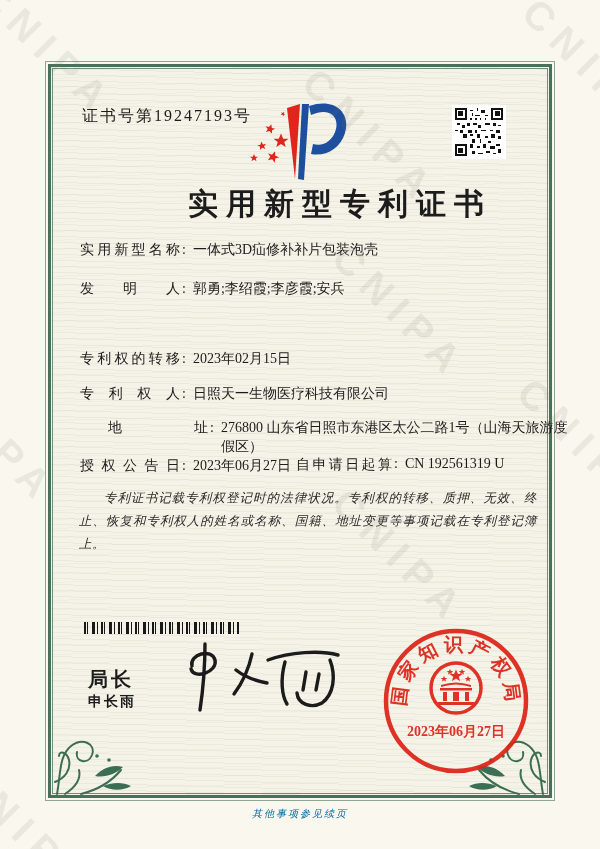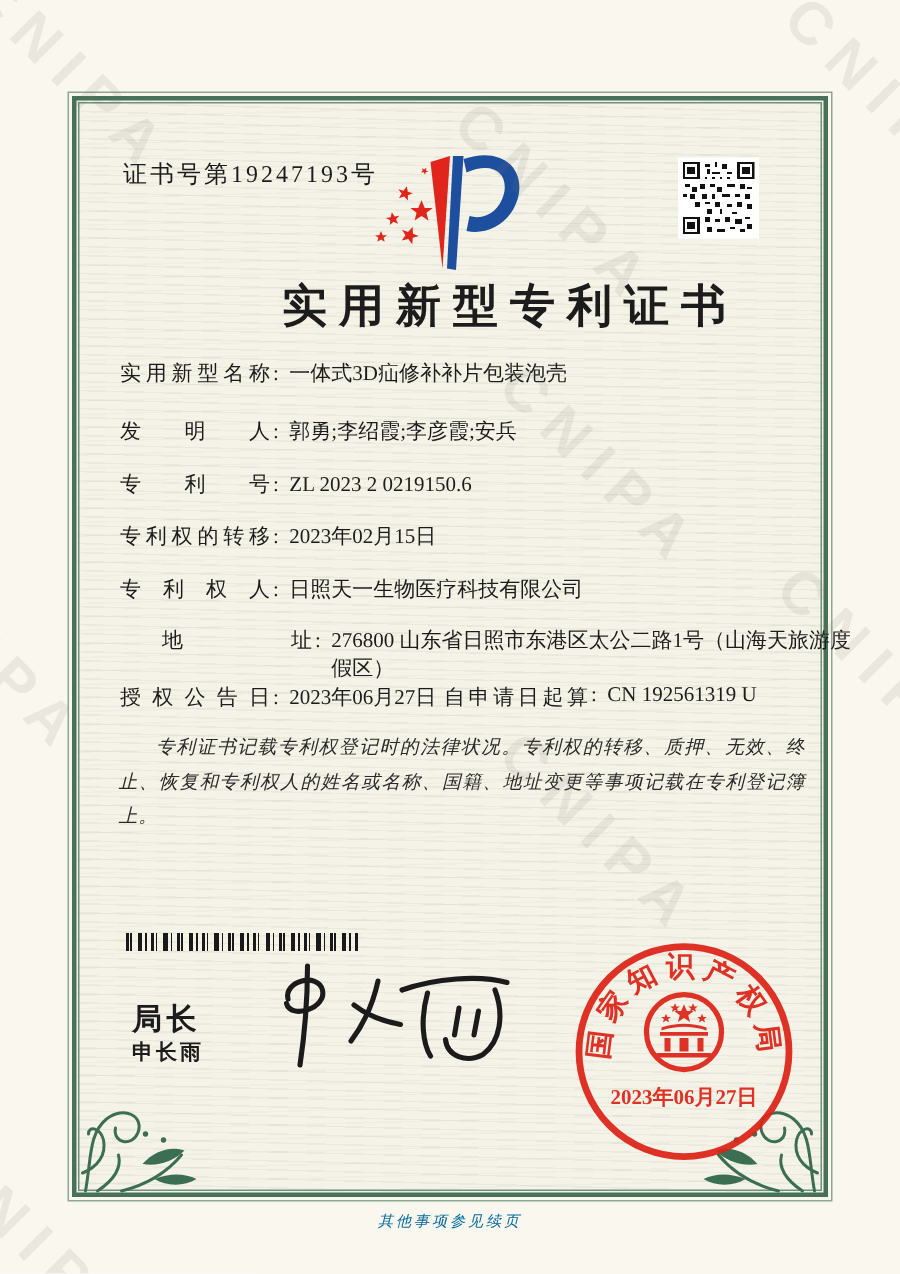--- a/index.html
+++ b/index.html
@@ -153,23 +153,20 @@
   </div>
 
   <div class="title">实用新型专利证书</div>
 
   <div class="field f-name">
     <span class="flabel">实用新型名称</span><span class="fcolon">:</span><span class="fvalue">一体式3D疝修补补片包装泡壳</span>
   </div>
   <div class="field f-inventor">
     <span class="flabel">发明人</span><span class="fcolon">:</span><span class="fvalue">郭勇;李绍霞;李彦霞;安兵</span>
   </div>
-  <div class="field f-patno">
-    <span class="flabel">专利号</span><span class="fcolon">:</span><span class="fvalue">ZL 2023 2 0219150.6</span>
-  </div>
   <div class="field f-filing">
     <span class="flabel">专利权的转移</span><span class="fcolon">:</span><span class="fvalue">2023年02月15日</span>
   </div>
   <div class="field f-patentee">
     <span class="flabel">专利权人</span><span class="fcolon">:</span><span class="fvalue">日照天一生物医疗科技有限公司</span>
   </div>
   <div class="field f-address">
     <span class="flabel">地址</span><span class="fcolon">:</span><span class="fvalue">276800 山东省日照市东港区太公二路1号（山海天旅游度假区）</span>
   </div>
   <div class="field f-grantdate">

